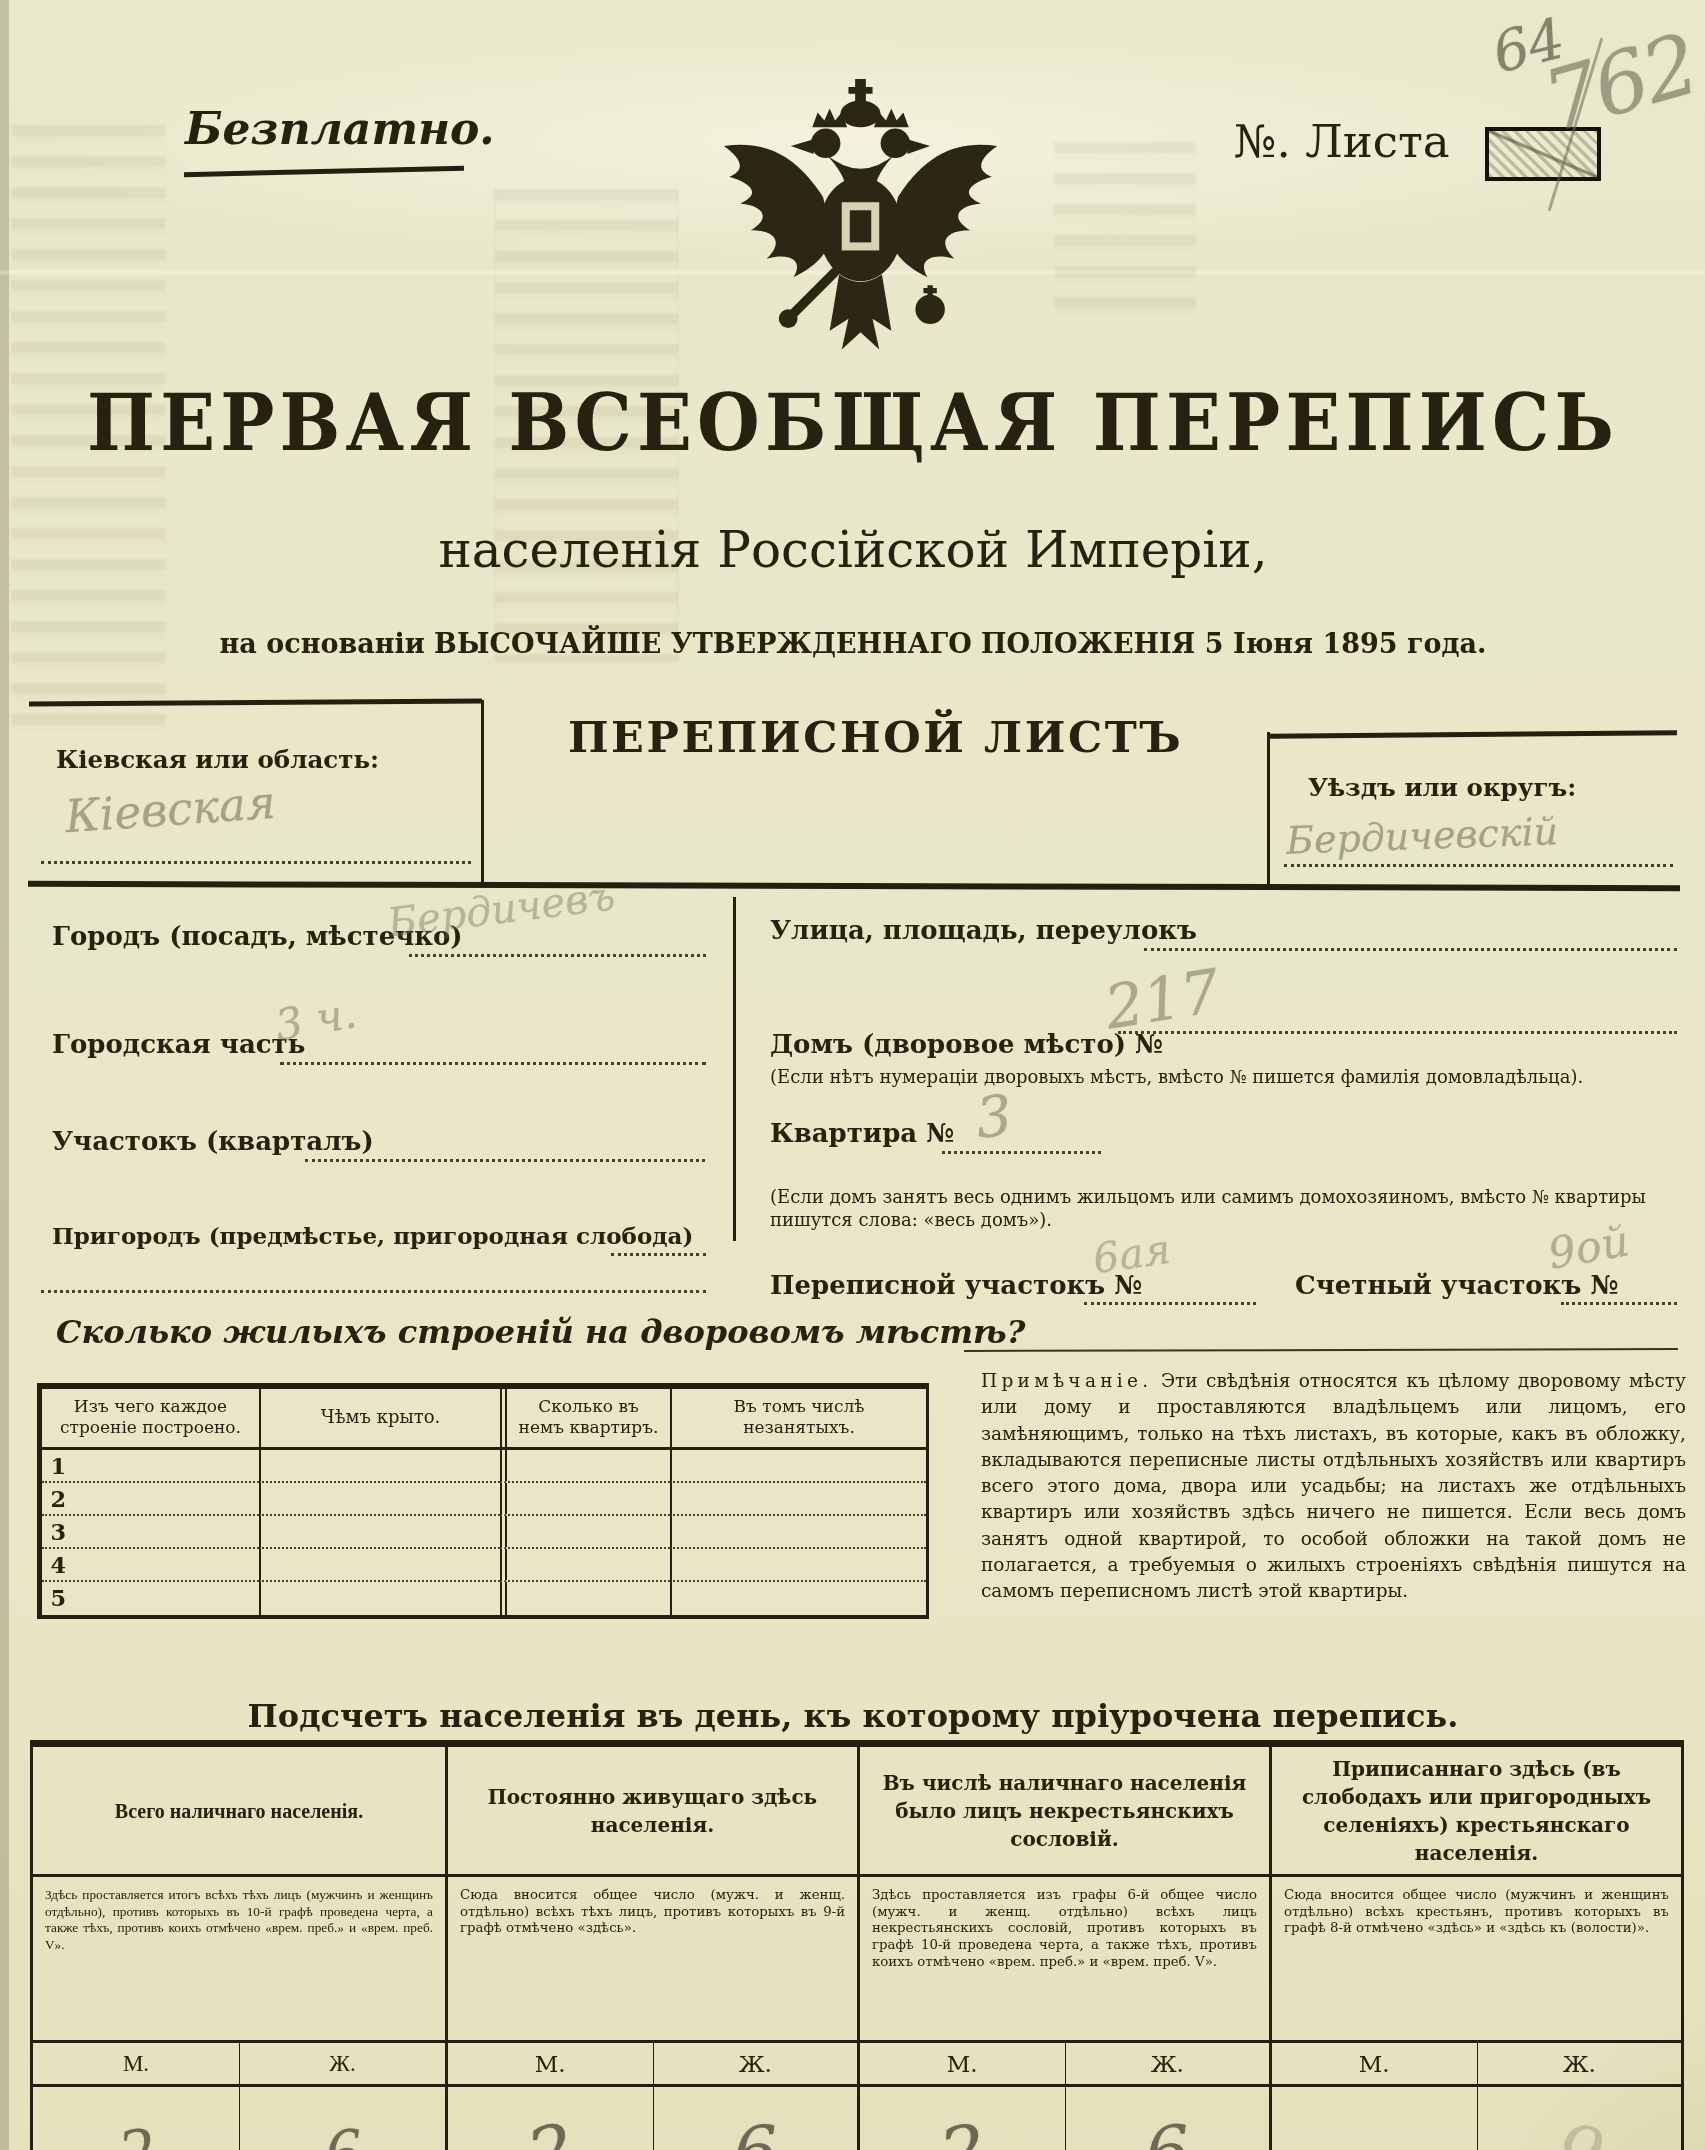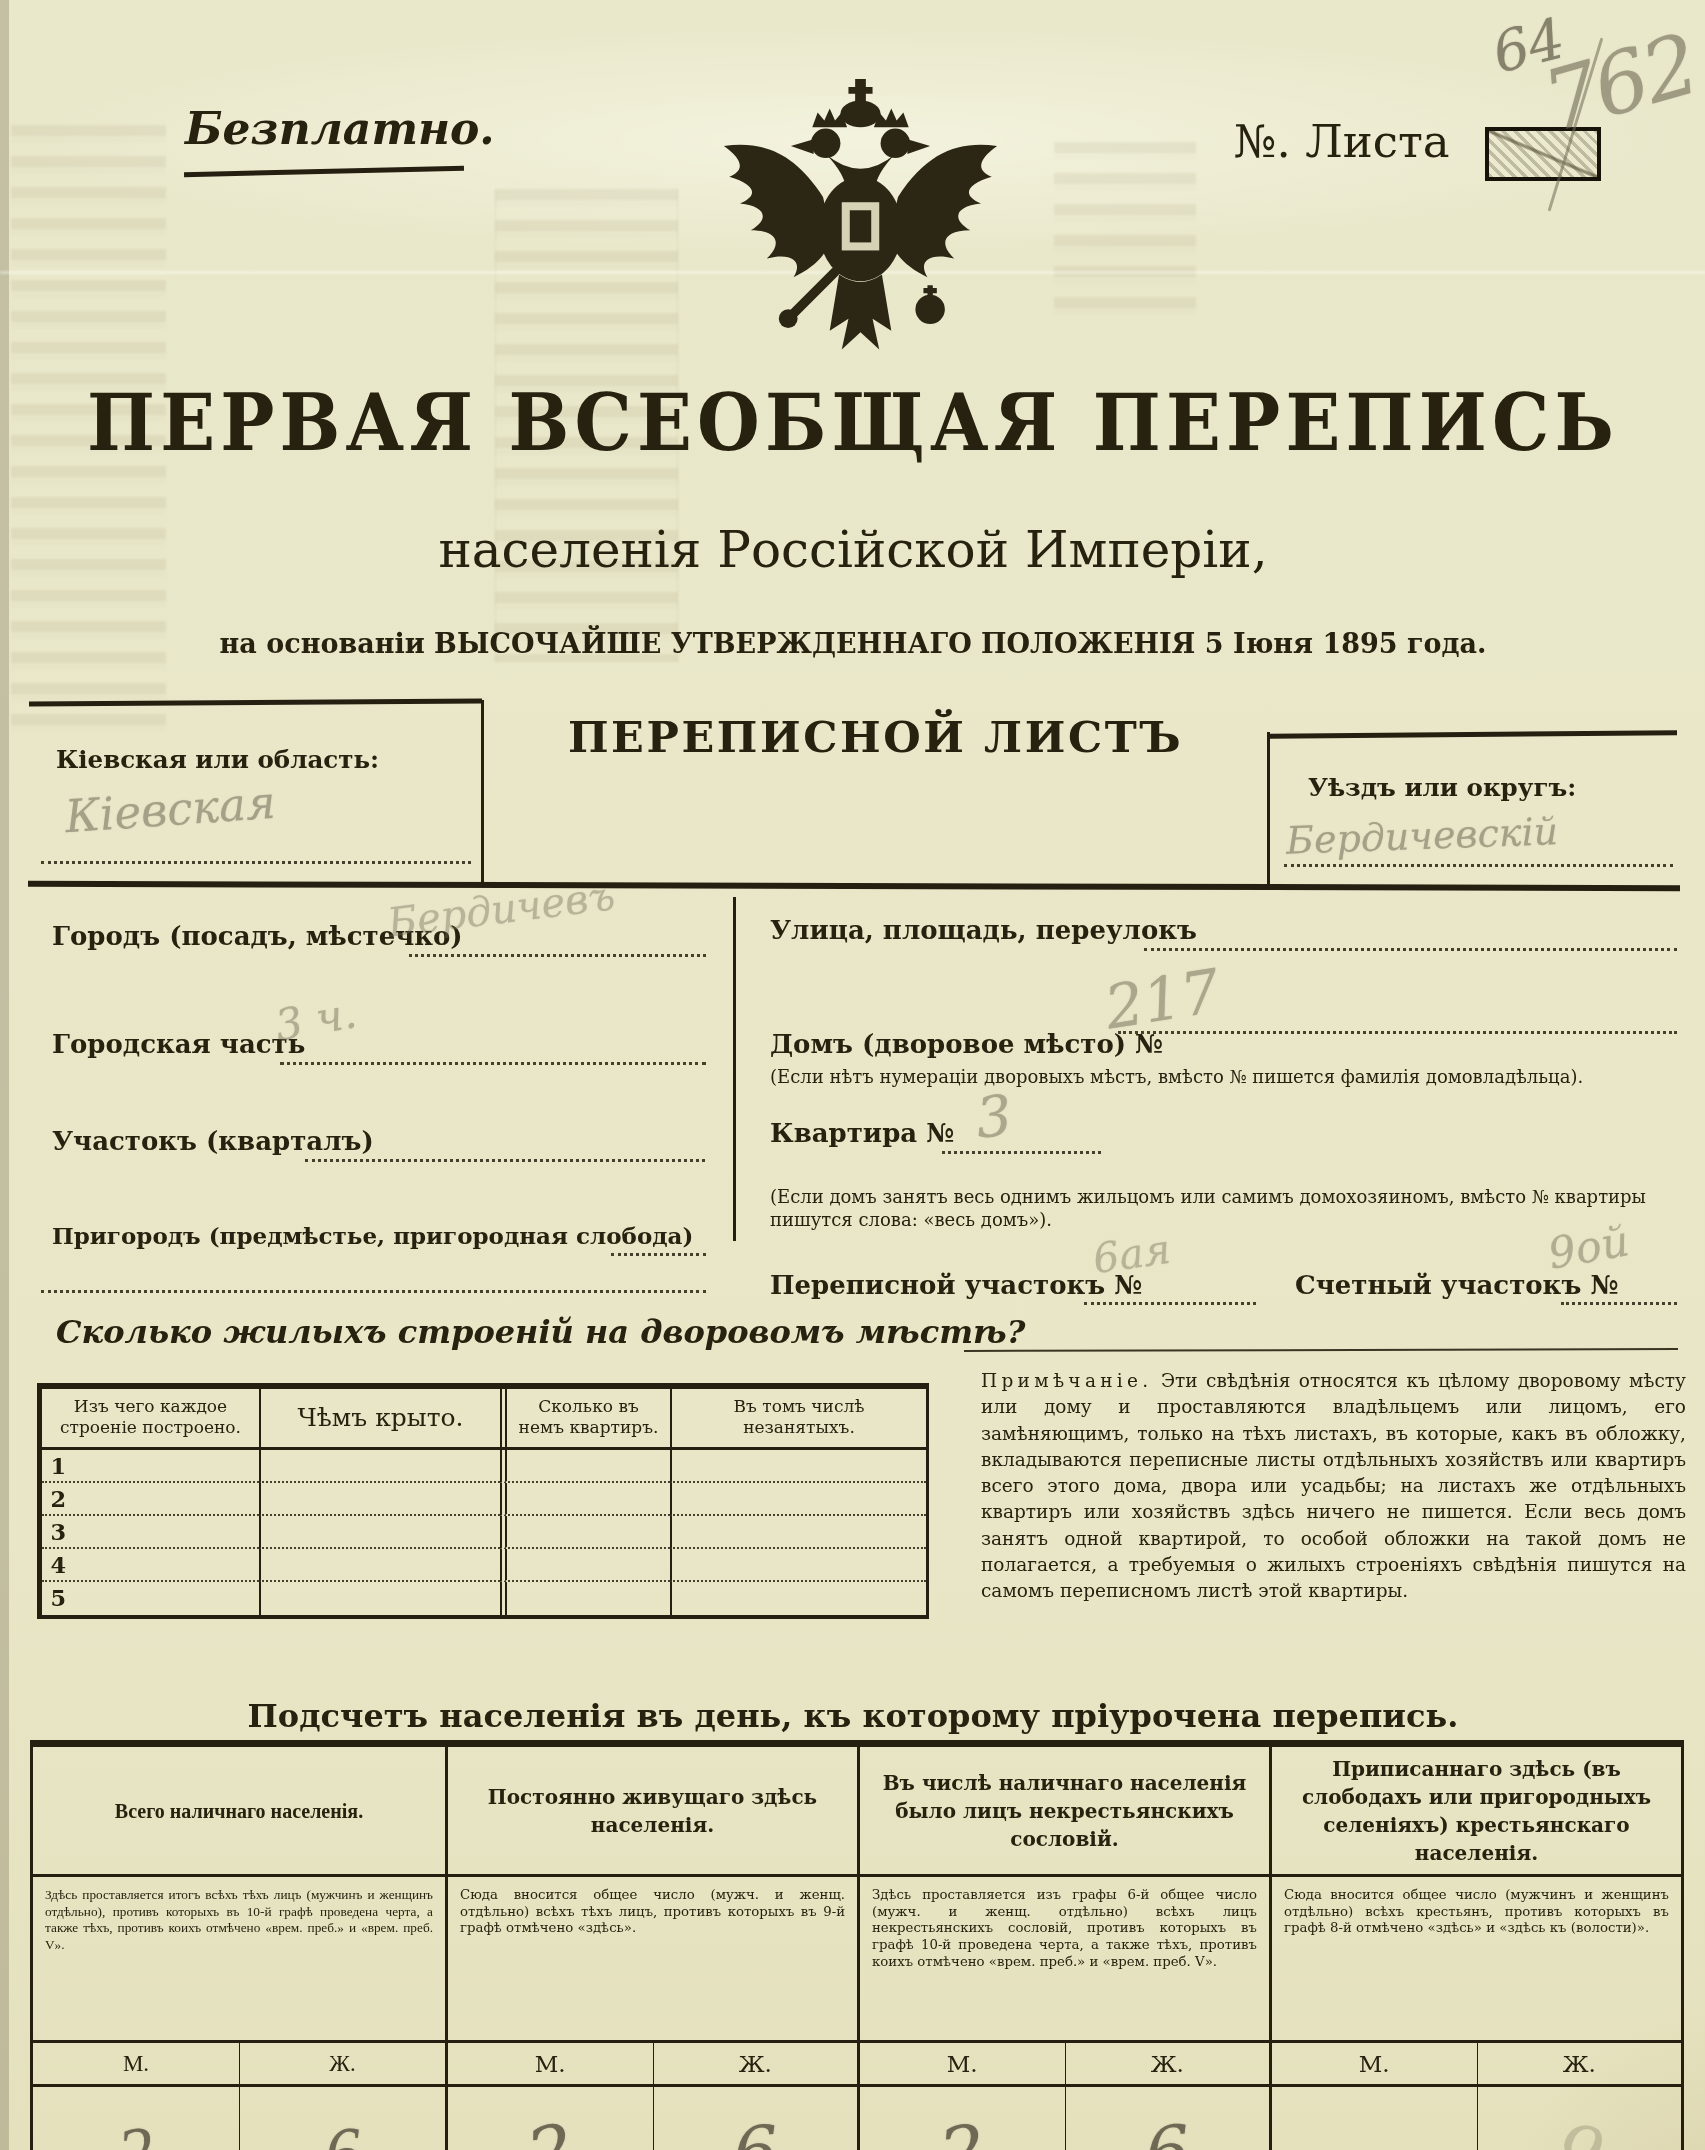--- a/index.html
+++ b/index.html
@@ -165,21 +165,21 @@
   <div class="abs lbl" style="left:1295px;top:1270px;font-size:26px;">Счетный участокъ №</div>
   <div class="dots" style="left:1561px;top:1302px;width:116px;"></div>
   <div class="abs hand faint" style="left:1548px;top:1222px;font-size:43px;transform:rotate(-10deg);opacity:.45;">9ой</div>
 
   <div class="abs" style="left:56px;top:1313px;font-size:32px;font-style:italic;font-weight:bold;">Сколько жилыхъ строеній на дворовомъ мѣстѣ?</div>
   <div class="hrule" style="left:964px;top:1349px;width:714px;height:2.2px;transform:rotate(-.15deg);background:#3a3422;"></div>
 
   <div class="btable">
     <div class="bt-head">
       <div class="bt-c1">Изъ чего каждое строеніе построено.</div>
-      <div class="bt-c2" style="font-size:25px;">Чѣмъ крыто.</div>
+      <div class="bt-c2" style="font-size:18px;">Чѣмъ крыто.</div>
       <div class="bt-c3">Сколько въ немъ квартиръ.</div>
       <div class="bt-c4">Въ томъ числѣ незанятыхъ.</div>
     </div>
     <div class="bt-row">
       <div class="num">1</div>
       <div class="bt-c2"></div>
       <div class="bt-c3"></div>
       <div class="bt-c4"></div>
     </div>
     <div class="bt-row">

